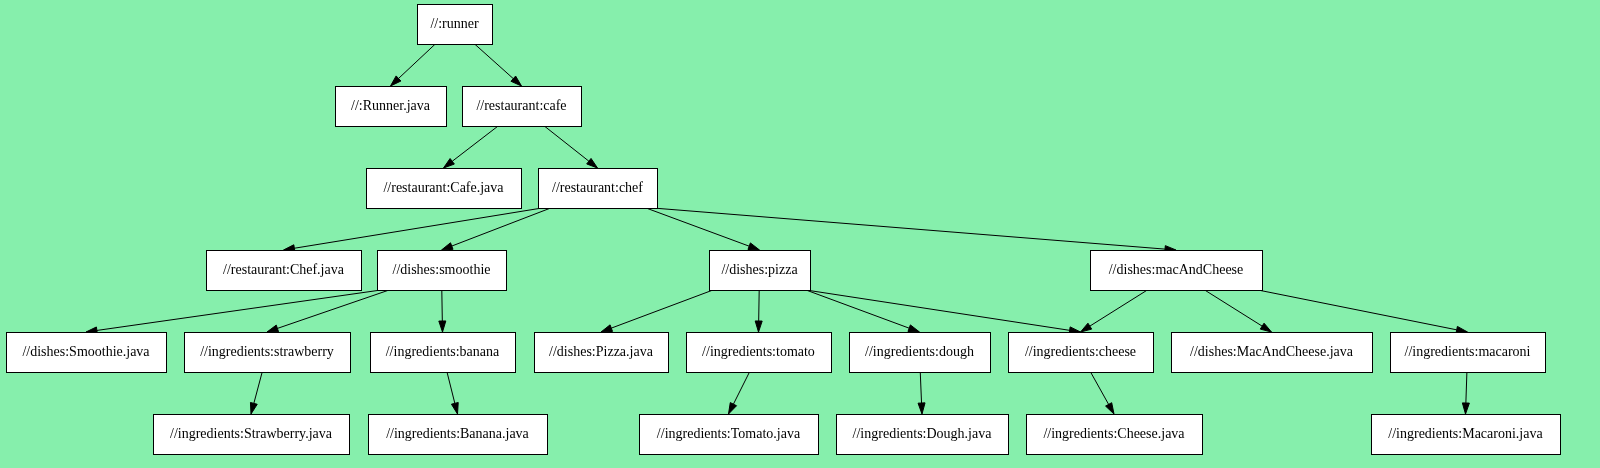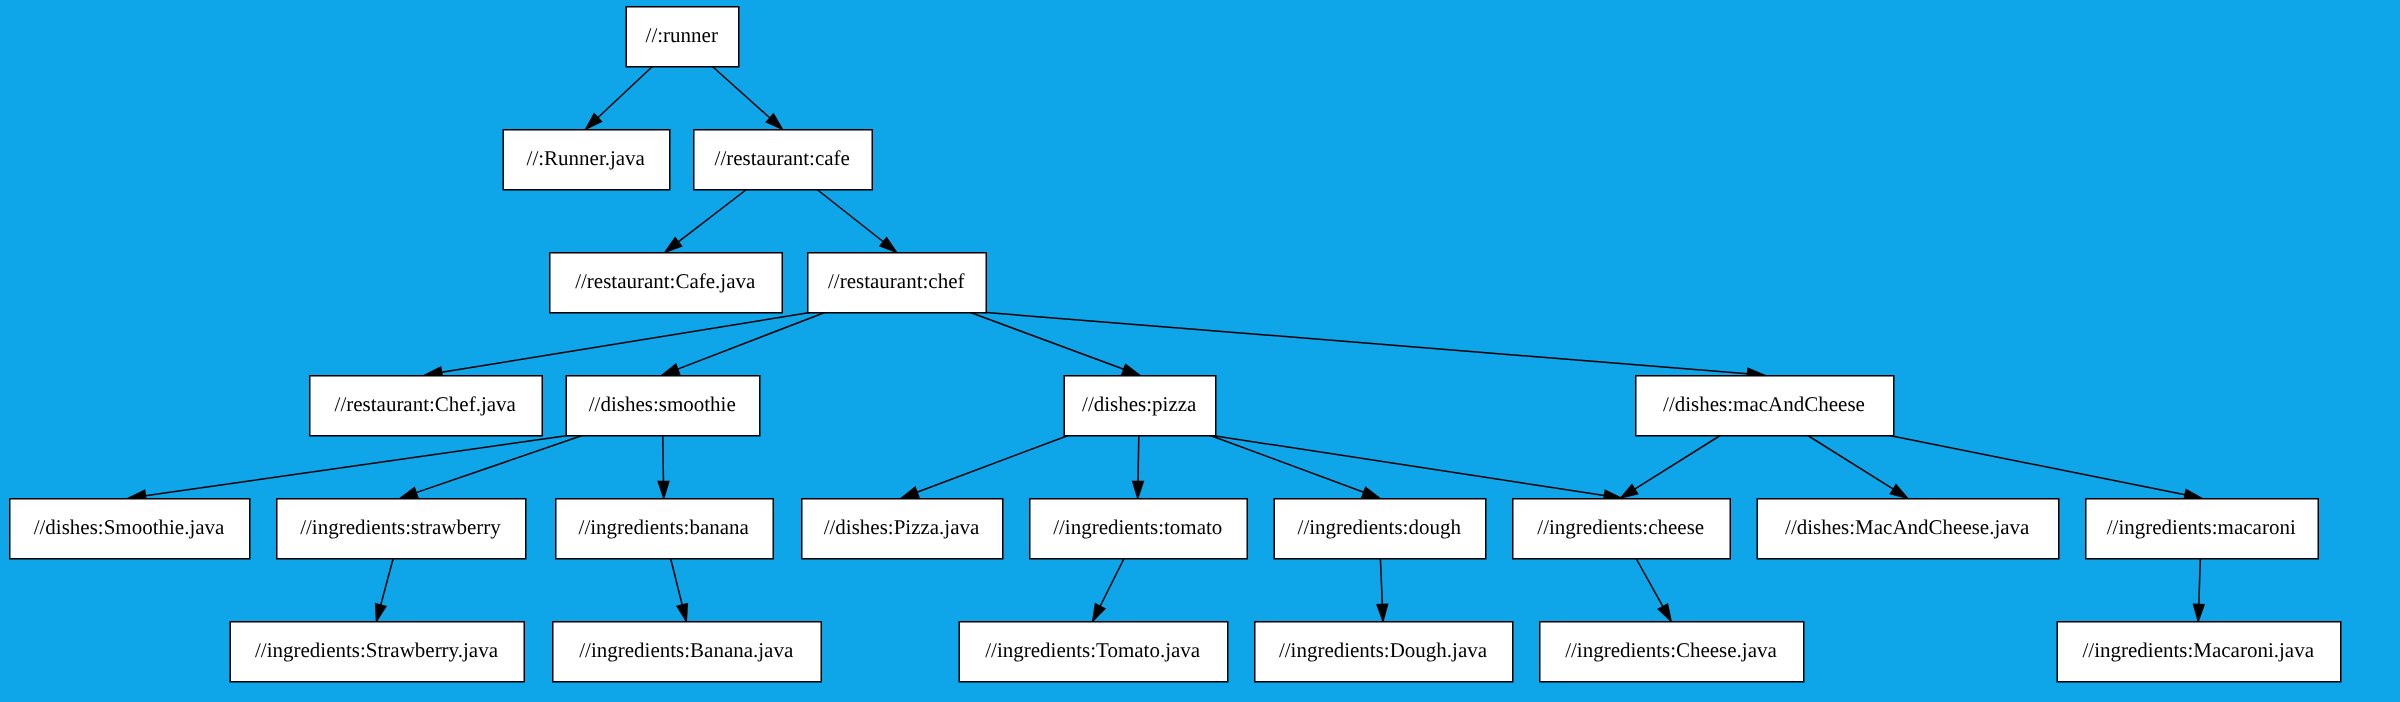--- a/index.html
+++ b/index.html
@@ -11,21 +11,21 @@
   body {
     width: 1600px;
     height: 468px;
     overflow: hidden;
     font-family: "Liberation Serif", "DejaVu Serif", serif;
   }
   #graph-root {
     position: relative;
     width: 1600px;
     height: 468px;
-    background: #0ea5e9;
+    background: #86efac;
   }
   svg#graph-svg {
     position: absolute;
     top: 0;
     left: 0;
     width: 1600px;
     height: 468px;
     display: block;
   }
   .node-box {

